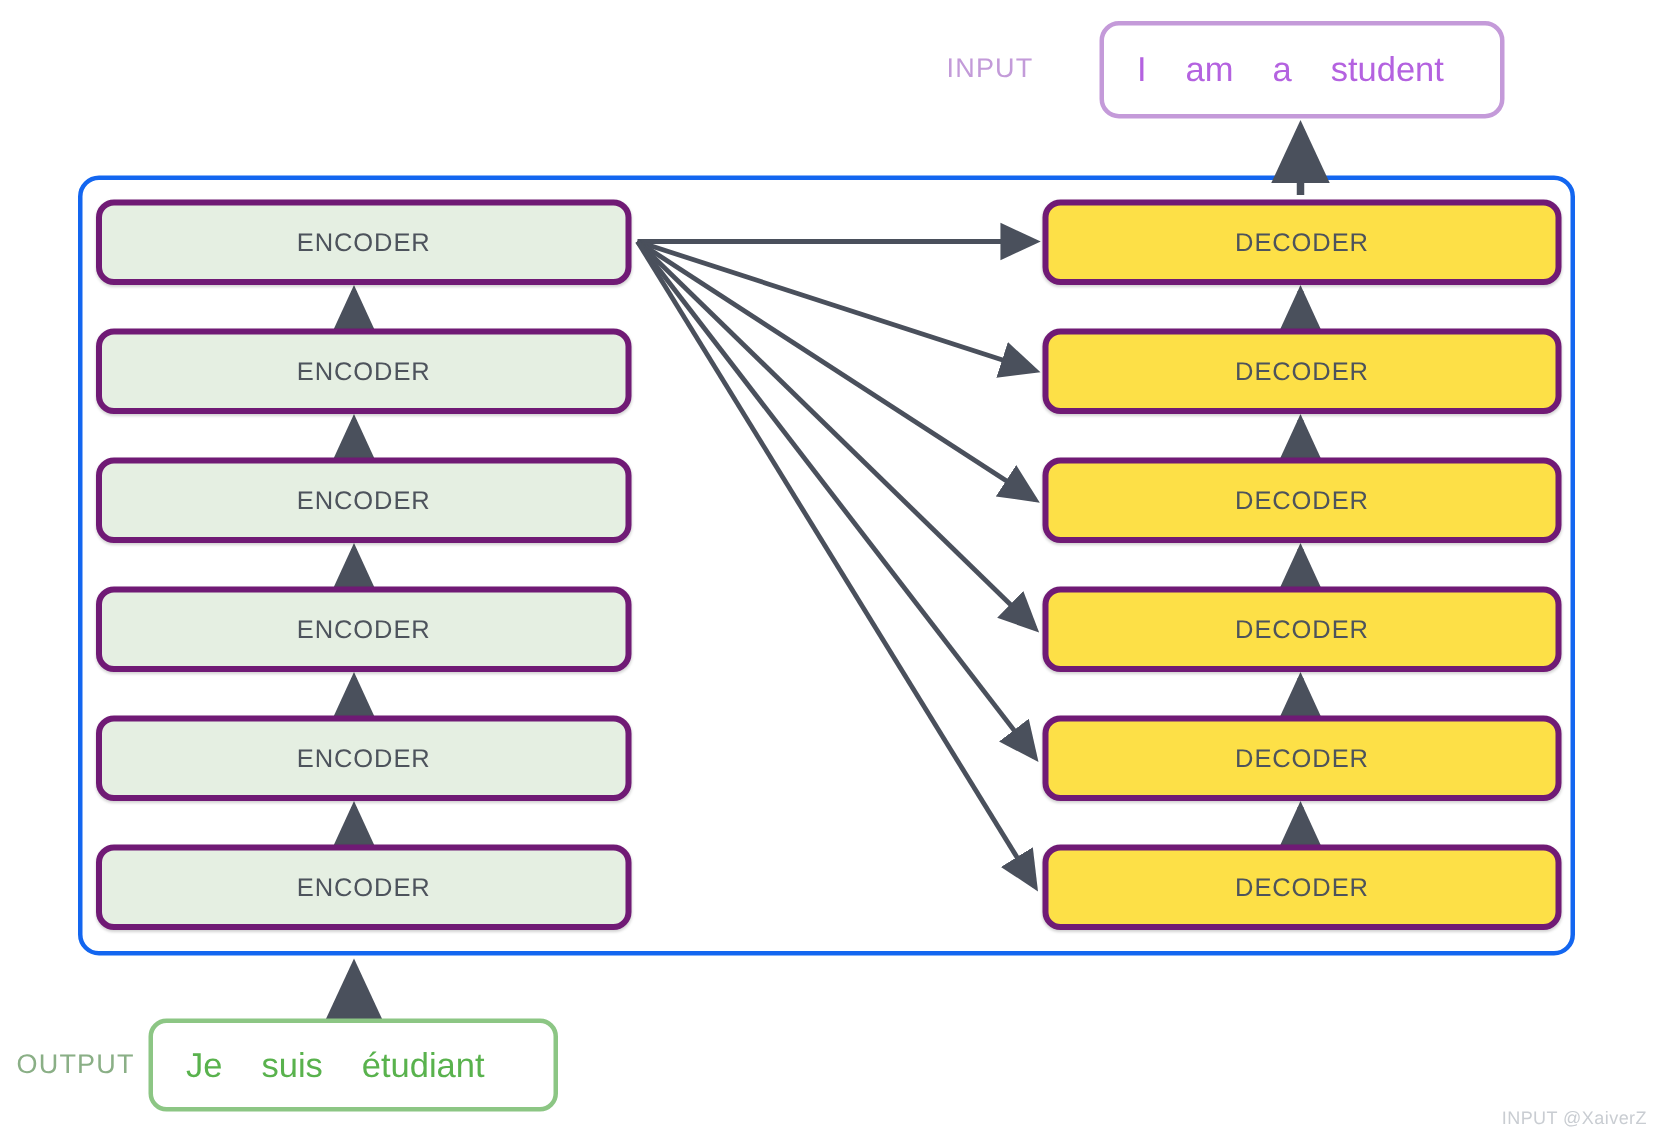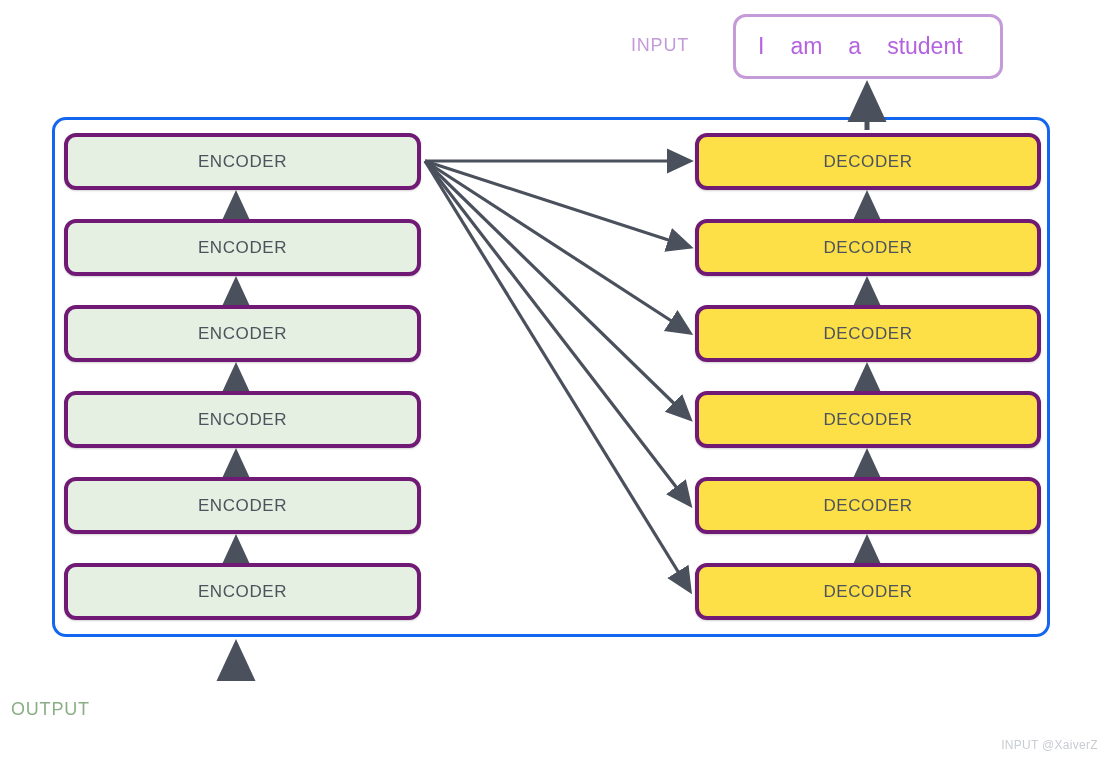--- a/index.html
+++ b/index.html
@@ -249,20 +249,27 @@
       <line x1="425" y1="161" x2="690" y2="161"></line>
       <line x1="425" y1="161" x2="690" y2="247"></line>
       <line x1="425" y1="161" x2="690" y2="333"></line>
       <line x1="425" y1="161" x2="690" y2="419"></line>
       <line x1="425" y1="161" x2="690" y2="505"></line>
       <line x1="425" y1="161" x2="690" y2="591"></line>
     </g>
   </svg>
 
   <div class="side-label" id="input-label">OUTPUT</div>
+  <div class="io-box" id="input-box">
+    <div class="tokens">
+      <span class="tok">Je</span>
+      <span class="tok">suis</span>
+      <span class="tok">étudiant</span>
+    </div>
+  </div>
 
   <div class="side-label" id="output-label">INPUT</div>
   <div class="io-box" id="output-box">
     <div class="tokens">
       <span class="tok">I</span>
       <span class="tok">am</span>
       <span class="tok">a</span>
       <span class="tok">student</span>
     </div>
   </div>

